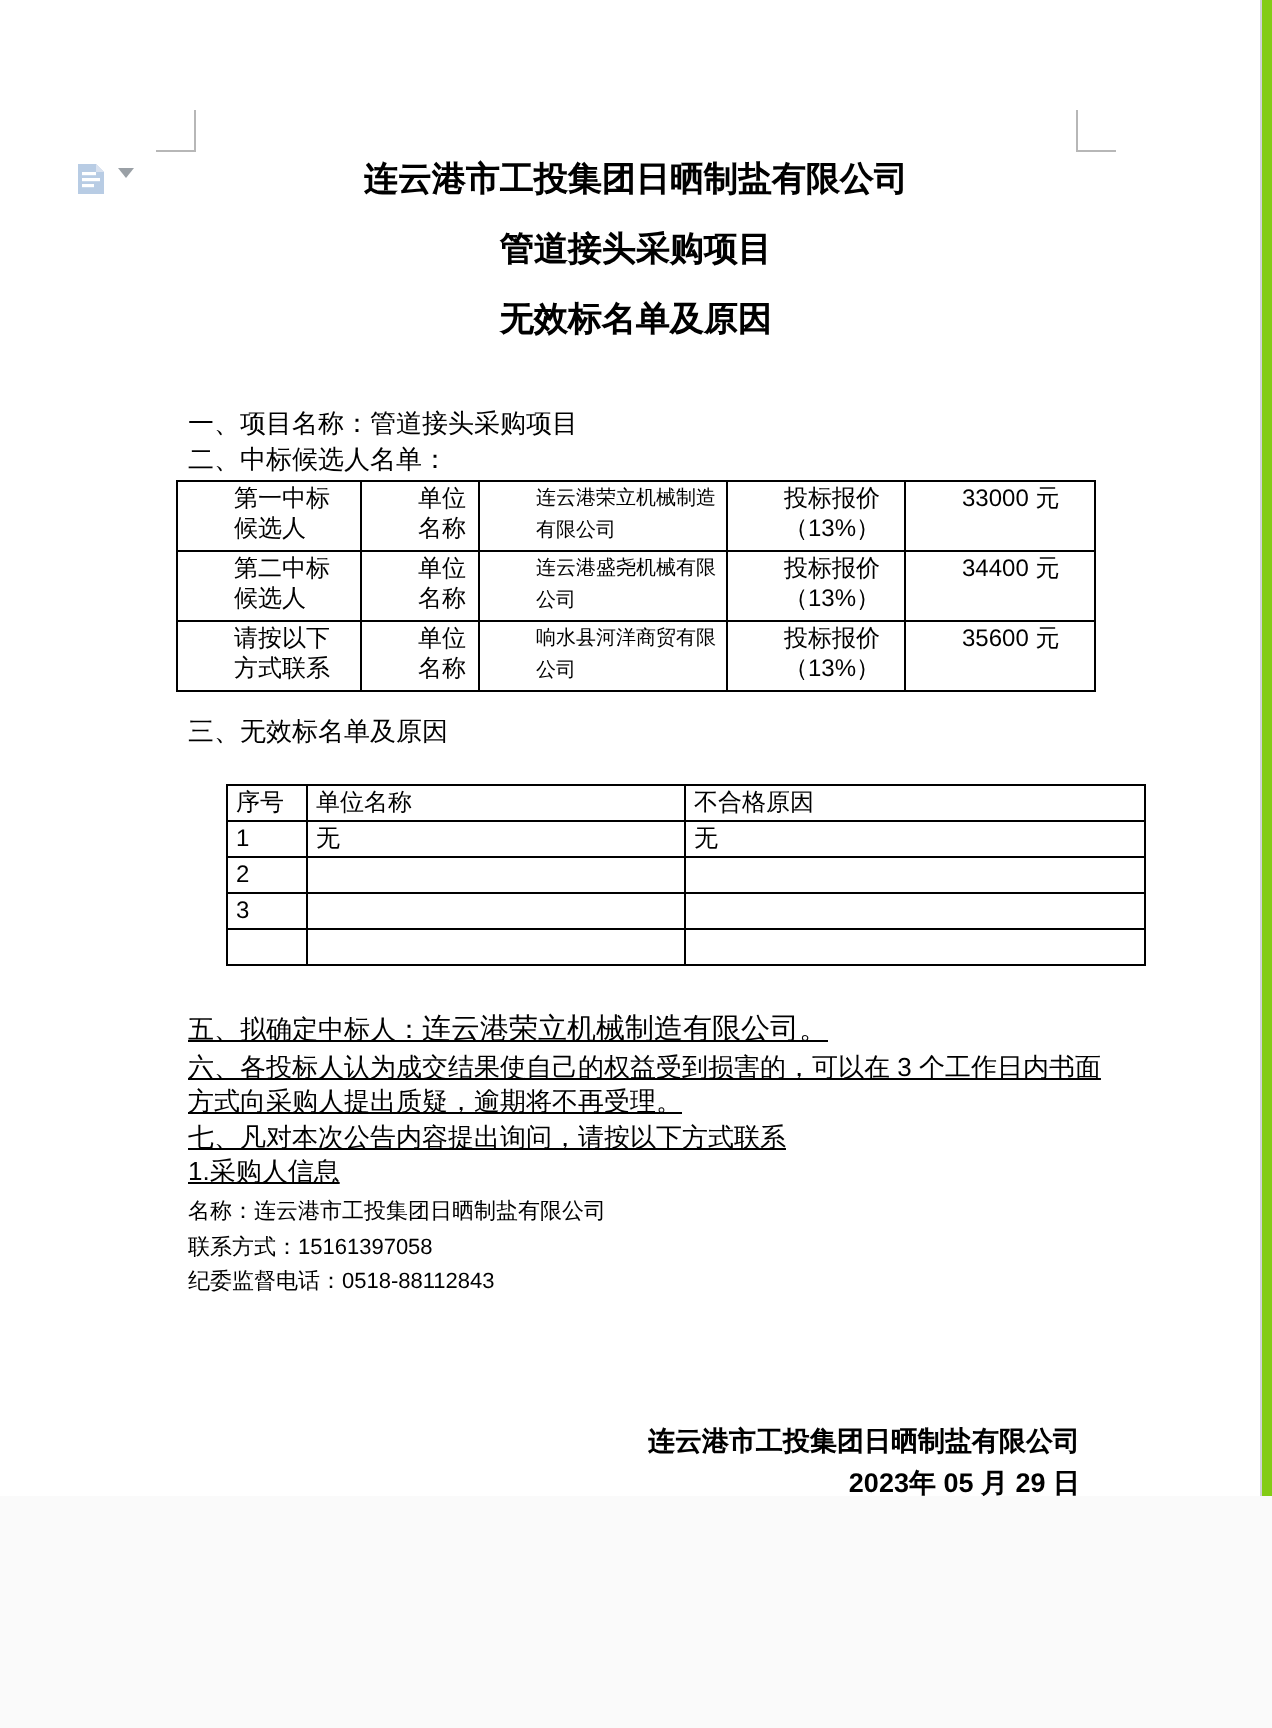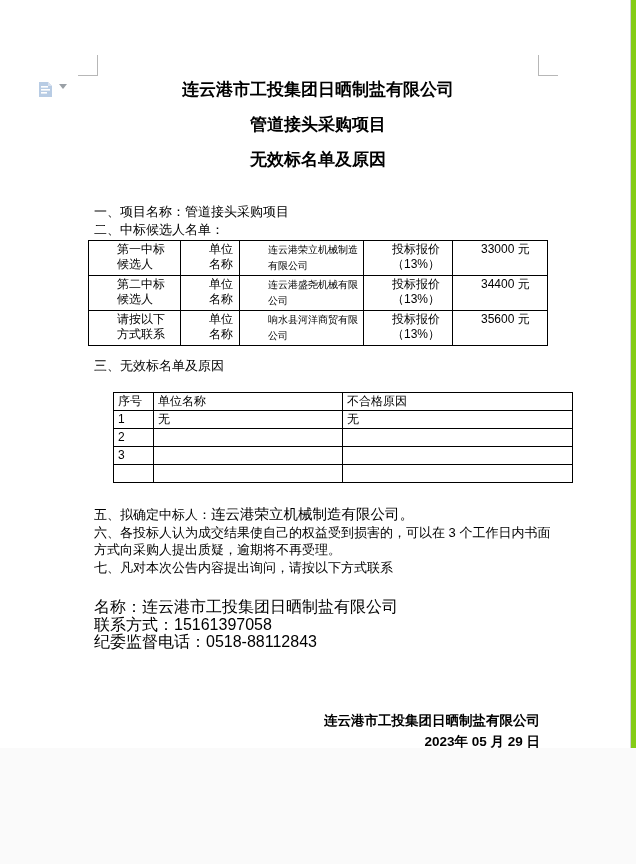--- a/index.html
+++ b/index.html
@@ -33,24 +33,24 @@
   
   table{border-collapse:collapse;table-layout:fixed;}
   td{border:1px solid #000;padding:1px 4px 0 4px;vertical-align:top;
      font-size:12px;line-height:15px;overflow:hidden;}
   .tbl1{position:absolute;left:88px;top:240px;width:459px;}
   .tbl1 td{height:33px;padding-left:28px;}
   .tbl1 .company{font-size:10px;line-height:16px;}
   .tbl2{position:absolute;left:88px;top:392px;width:459px;margin-left:25px;}
   .tbl2 td{height:16px;}
   
-  .paras{position:absolute;left:94px;top:506px;width:462px;font-size:13px;line-height:17.5px;}
+  .paras{position:absolute;left:94px;top:506px;width:462px;font-size:13px;line-height:17.5px;text-decoration:underline;}
   .bigname{font-size:14.5px;}
   
-  .contact{position:absolute;left:94px;top:598px;width:462px;font-size:16px;line-height:17.5px;}
+  .contact{position:absolute;left:94px;top:598px;width:462px;font-size:11px;line-height:17.5px;}
   
   .footer{position:absolute;left:0;top:710px;width:540px;text-align:right;
           font-weight:bold;font-size:13.5px;line-height:21px;}
 </style>
 </head>
 <body>
 
 <div class="screen">
   <div class="page">
 
@@ -146,20 +146,21 @@
         <td></td>
         <td></td>
       </tr>
     </tbody>
       </table>
 
     <div class="paras">
       <div><span>五、拟确定中标人：</span><span class="bigname">连云港荣立机械制造有限公司。</span></div>
       <div>六、各投标人认为成交结果使自己的权益受到损害的，可以在 3 个工作日内书面方式向采购人提出质疑，逾期将不再受理。</div>
       <div>七、凡对本次公告内容提出询问，请按以下方式联系</div>
+      <div>1.采购人信息</div>
     </div>
 
     <div class="contact">
       <div>名称：连云港市工投集团日晒制盐有限公司</div>
       <div>联系方式：15161397058</div>
       <div>纪委监督电话：0518-88112843</div>
     </div>
 
     <div class="footer">
       <div>连云港市工投集团日晒制盐有限公司</div>

